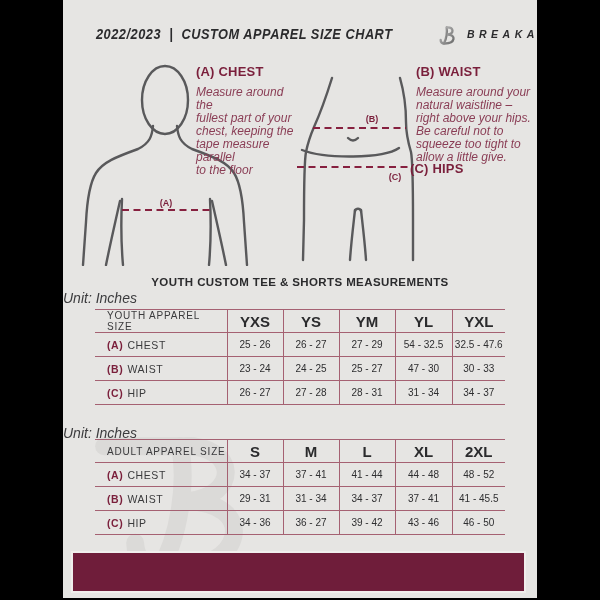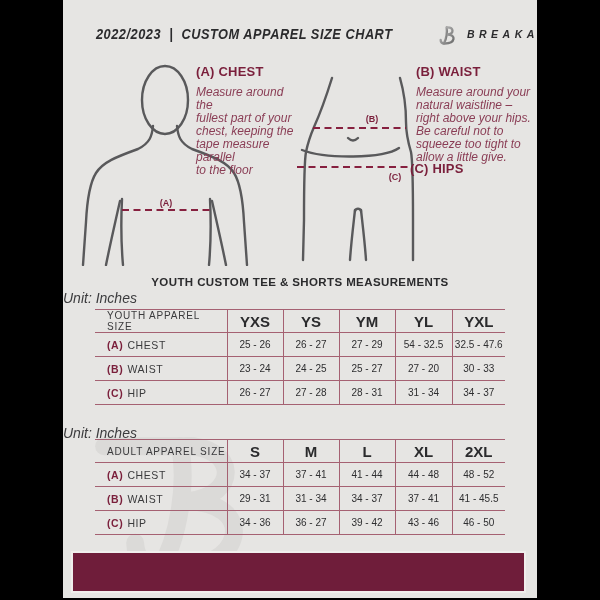--- a/index.html
+++ b/index.html
@@ -185,21 +185,21 @@
           <td class="v">26 - 27</td>
           <td class="v">27 - 29</td>
           <td class="v">54 - 32.5</td>
           <td class="v">32.5 - 47.6</td>
         </tr>
         <tr class="datarow">
           <td class="lbl"><span class="key">(B)</span><span>WAIST</span></td>
           <td class="v">23 - 24</td>
           <td class="v">24 - 25</td>
           <td class="v">25 - 27</td>
-          <td class="v">27 - 20</td>
+          <td class="v">47 - 30</td>
           <td class="v">30 - 33</td>
         </tr>
         <tr class="datarow">
           <td class="lbl"><span class="key">(C)</span><span>HIP</span></td>
           <td class="v">26 - 27</td>
           <td class="v">27 - 28</td>
           <td class="v">28 - 31</td>
           <td class="v">31 - 34</td>
           <td class="v">34 - 37</td>
         </tr>

